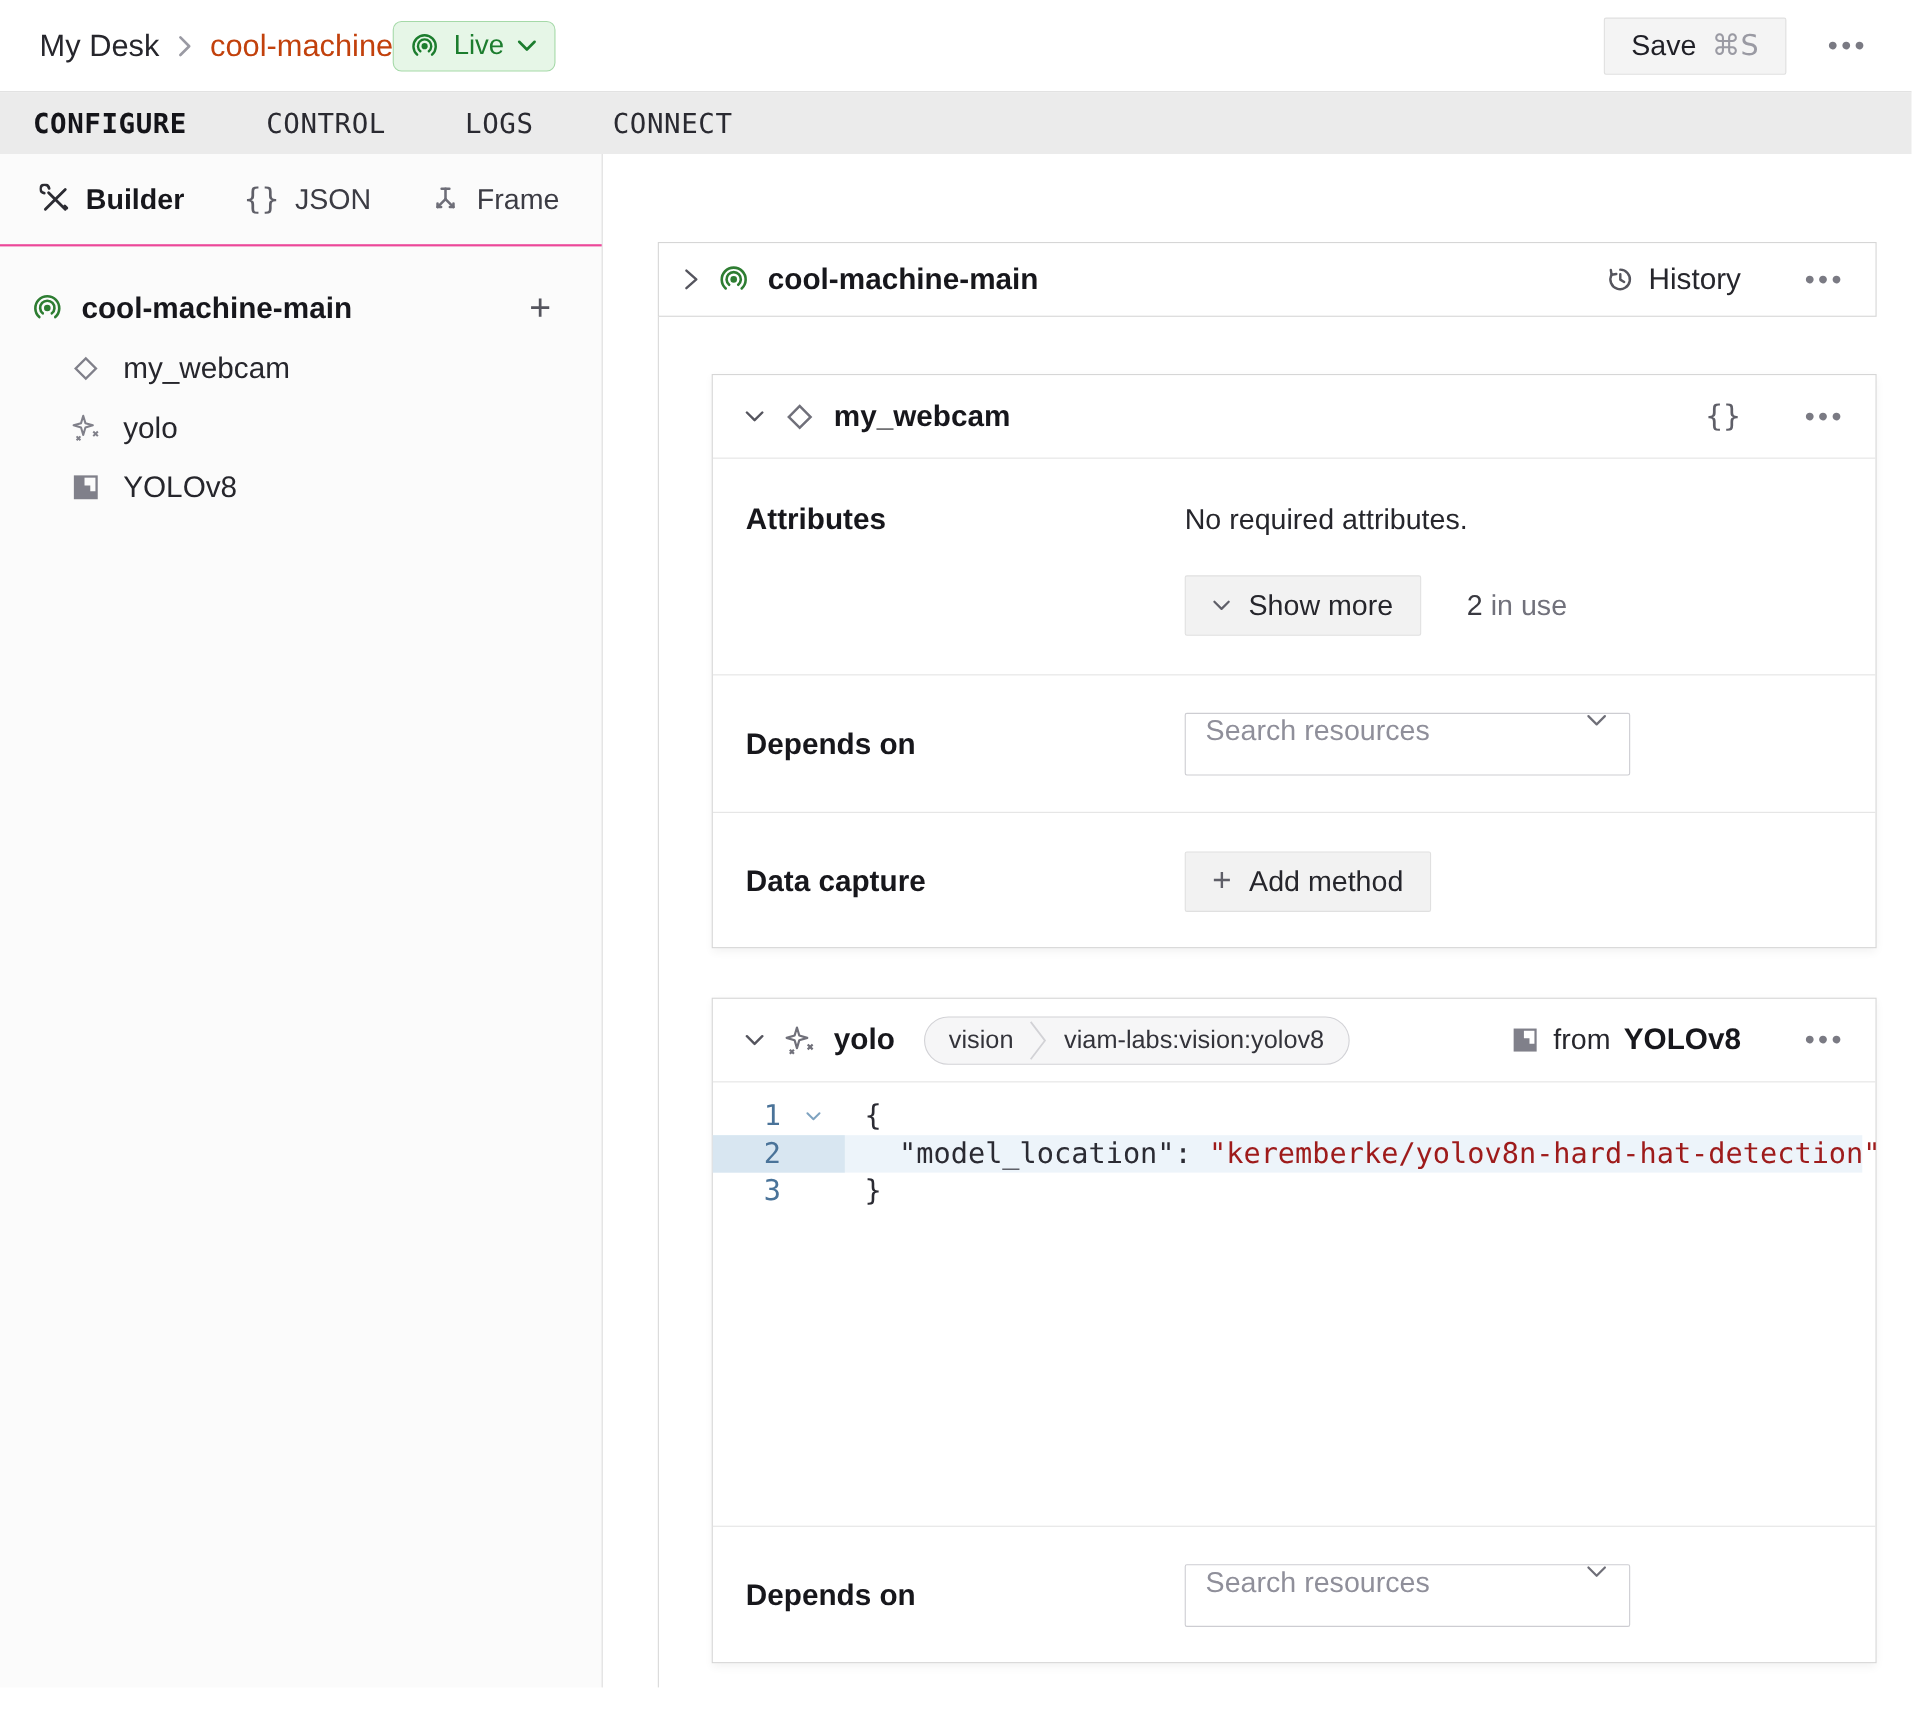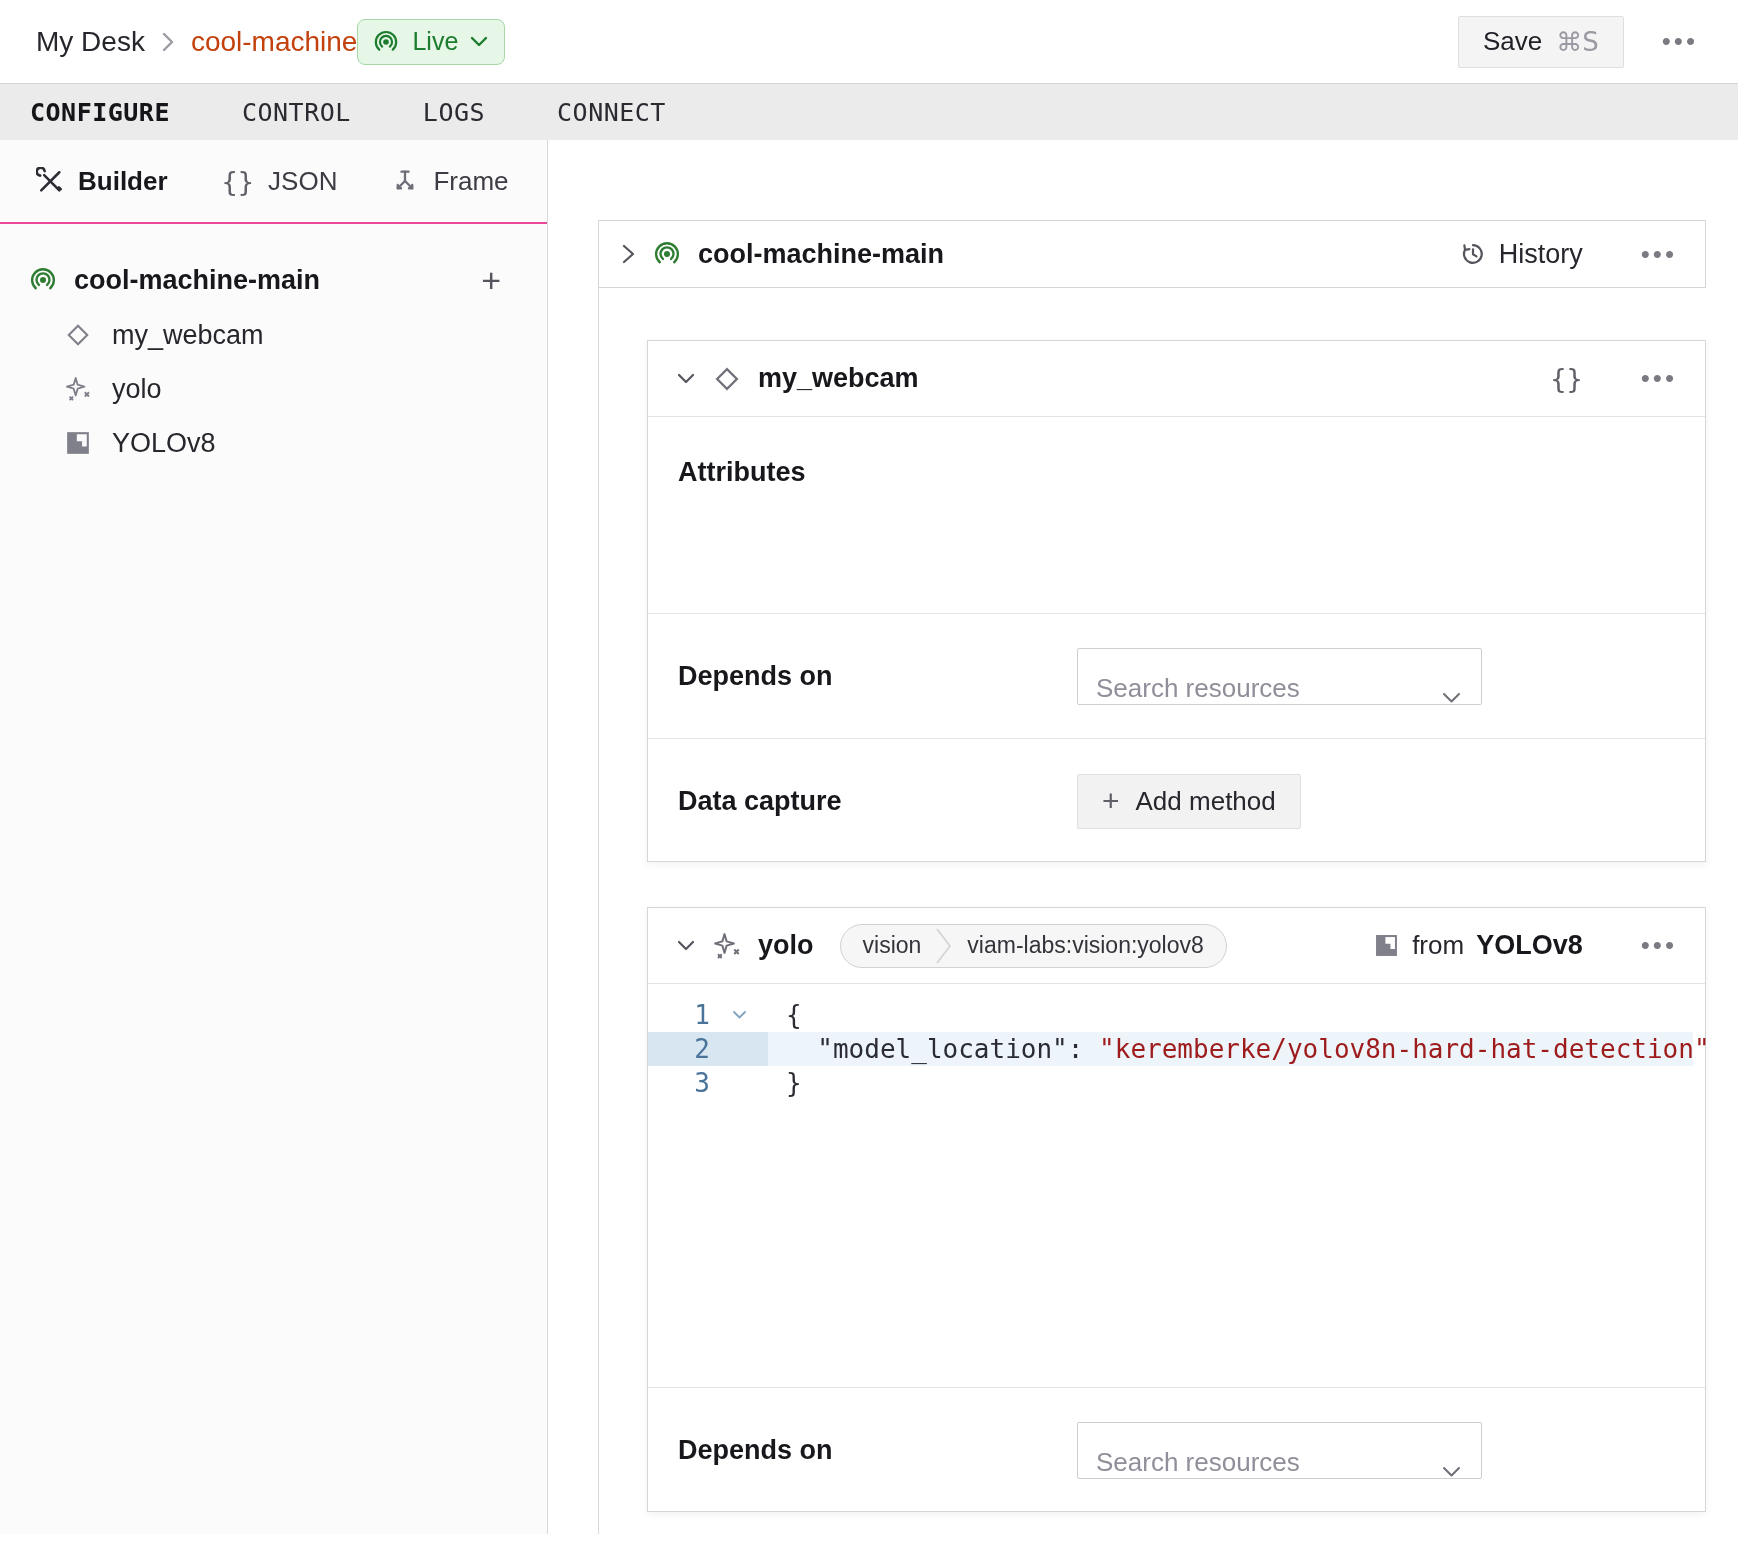--- a/index.html
+++ b/index.html
@@ -70,21 +70,21 @@
   .sec-attrs { height:196px; padding-top:40px; }
   .attr-empty { font-size:26px; color:#26262c; line-height:30px; }
   .attr-actions { display:flex; align-items:center; gap:42px; margin-top:36px; }
   .btn { display:inline-flex; align-items:center; gap:16px; height:55px; background:#f2f2f2;
     border:1px solid #e0e0e0; border-radius:2px; padding:0 24px; font-size:26px; color:#26262c; cursor:pointer; }
   .in-use { font-size:26px; }
   .in-use .cnt { color:#3a3a41; }
   .in-use .lbl { color:#71717b; }
   .sec-row { height:125px; border-top:1px solid #e4e4e4; align-items:center; }
   .select { width:405px; height:57px; border:1px solid #cdcdd2; border-radius:2px; background:#fff;
-    display:flex; align-items:flex-end; justify-content:space-between; padding:0 20px 0 18px; cursor:pointer; }
+    display:flex; align-items:flex-start; justify-content:space-between; padding:0 20px 0 18px; cursor:pointer; }
   .select .ph { color:#8f8f9a; font-size:26px; }
 
   
   .editor { height:404px; border-bottom:1px solid #e4e4e4; padding-top:14px;
     font-family:"DejaVu Sans Mono", monospace; font-size:26px; cursor:text; }
   .eline { display:flex; height:34px; line-height:34px; }
   .eline .gut { display:flex; width:120px; flex-shrink:0; }
   .eline .ln { width:62px; text-align:right; color:#4a7399; }
   .eline .fold { width:58px; display:flex; align-items:center; justify-content:center; }
   .eline .code { white-space:pre; padding-left:18px; color:#2b2b33; }
@@ -258,20 +258,37 @@
               </svg>
           </span>
           <span class="card-title">my_webcam</span>
           <span class="spacer"></span>
           <span class="braces-btn">{}</span>
           <span class="dots">•••</span>
         </div>
 
         <div class="sec sec-attrs">
           <span class="sec-label">Attributes</span>
+          <div>
+            <div class="attr-empty">No required attributes.</div>
+            <div class="attr-actions">
+              <span class="btn">
+                <span class="icon">
+                  <svg width="17" height="11" viewBox="0 0 17 11">
+                      <polyline points="2,2 8.5,8.5 15,2" fill="none" stroke="#5f5f68" stroke-width="2" stroke-linecap="round" stroke-linejoin="round"></polyline>
+                    </svg>
+                </span>
+                <span>Show more</span>
+              </span>
+              <span class="in-use">
+                <span class="cnt">2</span>
+                <span class="lbl">in use</span>
+              </span>
+            </div>
+          </div>
         </div>
 
         <div class="sec sec-row">
           <span class="sec-label">Depends on</span>
           <div class="select">
             <span class="ph">Search resources</span>
             <span class="icon">
               <svg width="19" height="12" viewBox="0 0 19 12">
                   <polyline points="2,2 9.5,9.5 17,2" fill="none" stroke="#6f6f78" stroke-width="2" stroke-linecap="round" stroke-linejoin="round"></polyline>
                 </svg>

